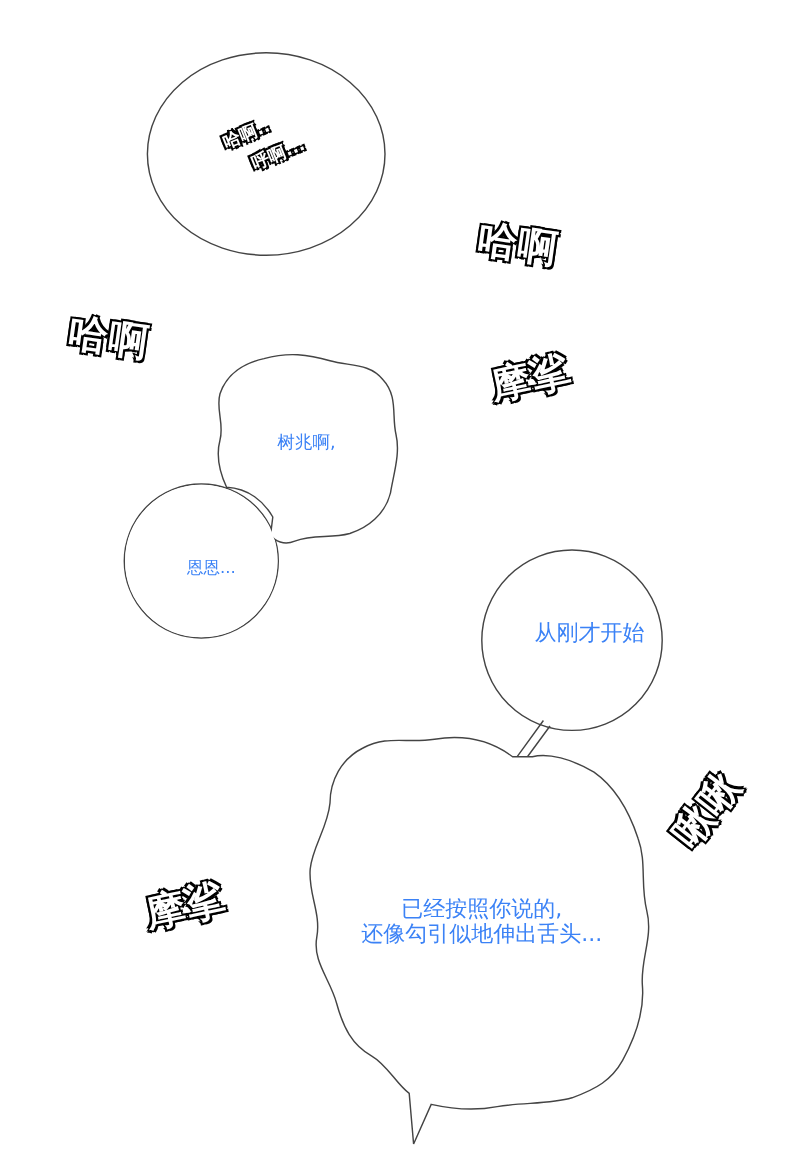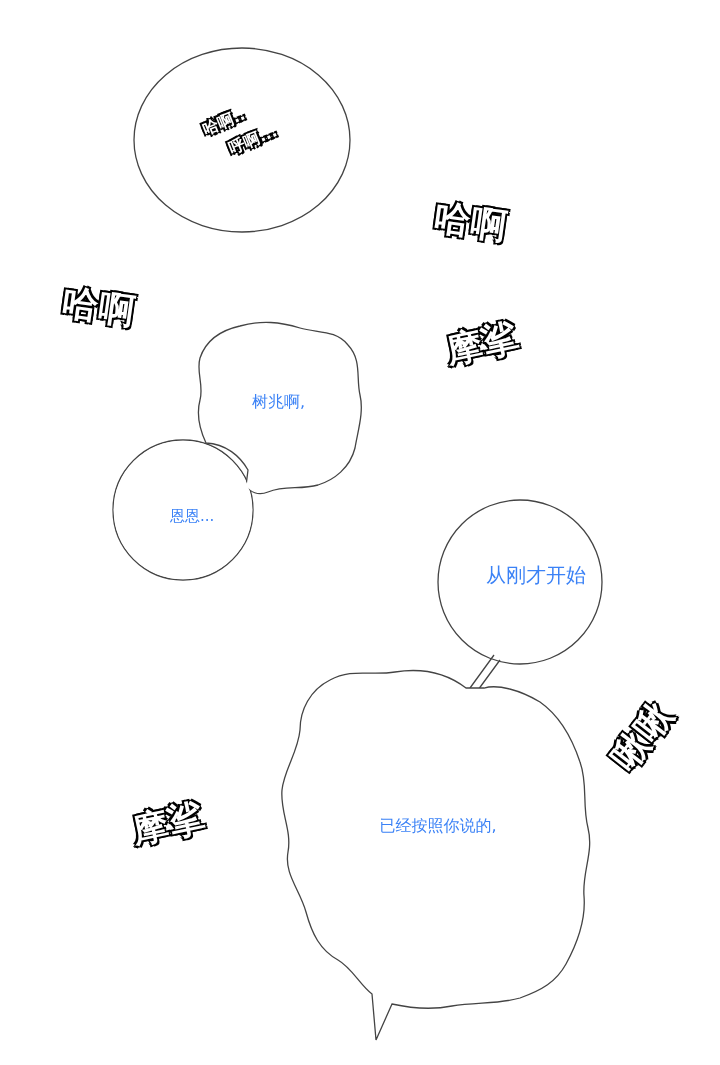--- a/index.html
+++ b/index.html
@@ -71,22 +71,23 @@
 
   <div class="sfx sfx-small" style="left:202px; top:112px; transform: rotate(-22deg);">哈啊..</div>
   <div class="sfx sfx-small" style="left:228px; top:130px; transform: rotate(-22deg);">呼啊...</div>
 
   <div class="bubble-text" style="left:252px; top:392px; font-size:16px;">树兆啊,</div>
 
   <div class="bubble-text" style="left:158px; top:507px; font-size:15px;margin-left:12px;">恩恩...</div>
 
   <div class="bubble-text" style="left:486px; top:562px; font-size:20px;">从刚才开始</div>
 
-  <div class="bubble-text" style="left:308px; top:815px; width:260px; font-size:16px; line-height:22px;">
+  <div class="bubble-text" style="left:308px; top:815px; width:260px; font-size:20px; line-height:22px;">
     <div>已经按照你说的,</div>
+    <div>还像勾引似地伸出舌头...</div>
   </div>
 
   <div class="sfx sfx-big" style="left:434px; top:198px; transform: rotate(8deg);">哈啊</div>
 
   <div class="sfx sfx-big" style="left:62px; top:283px; transform: rotate(8deg);">哈啊</div>
 
   <div class="sfx sfx-big" style="left:446px; top:320px; transform: rotate(-12deg);">摩挲</div>
 
   <div class="sfx sfx-big" style="left:606px; top:712px; transform: rotate(-52deg);">啾啾</div>
 

